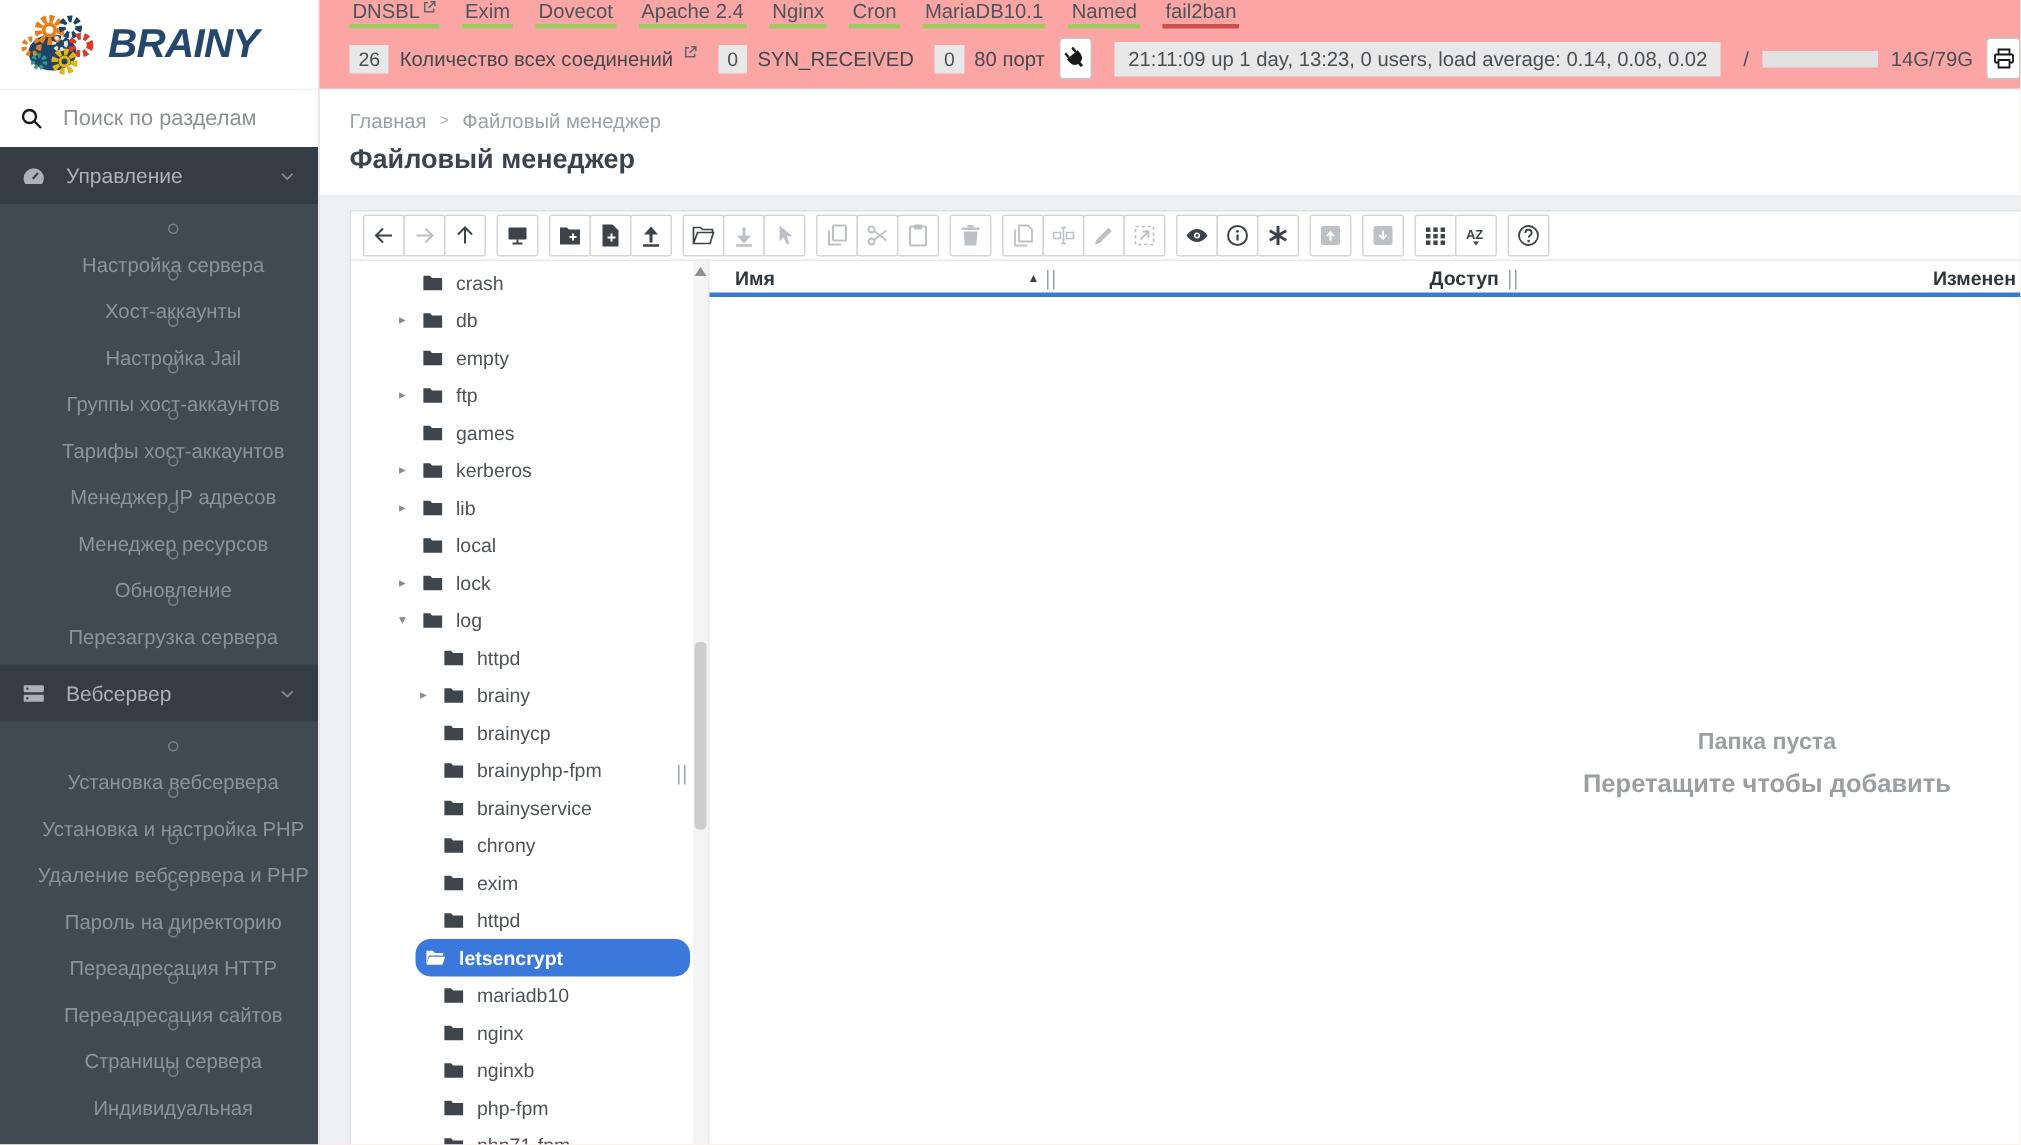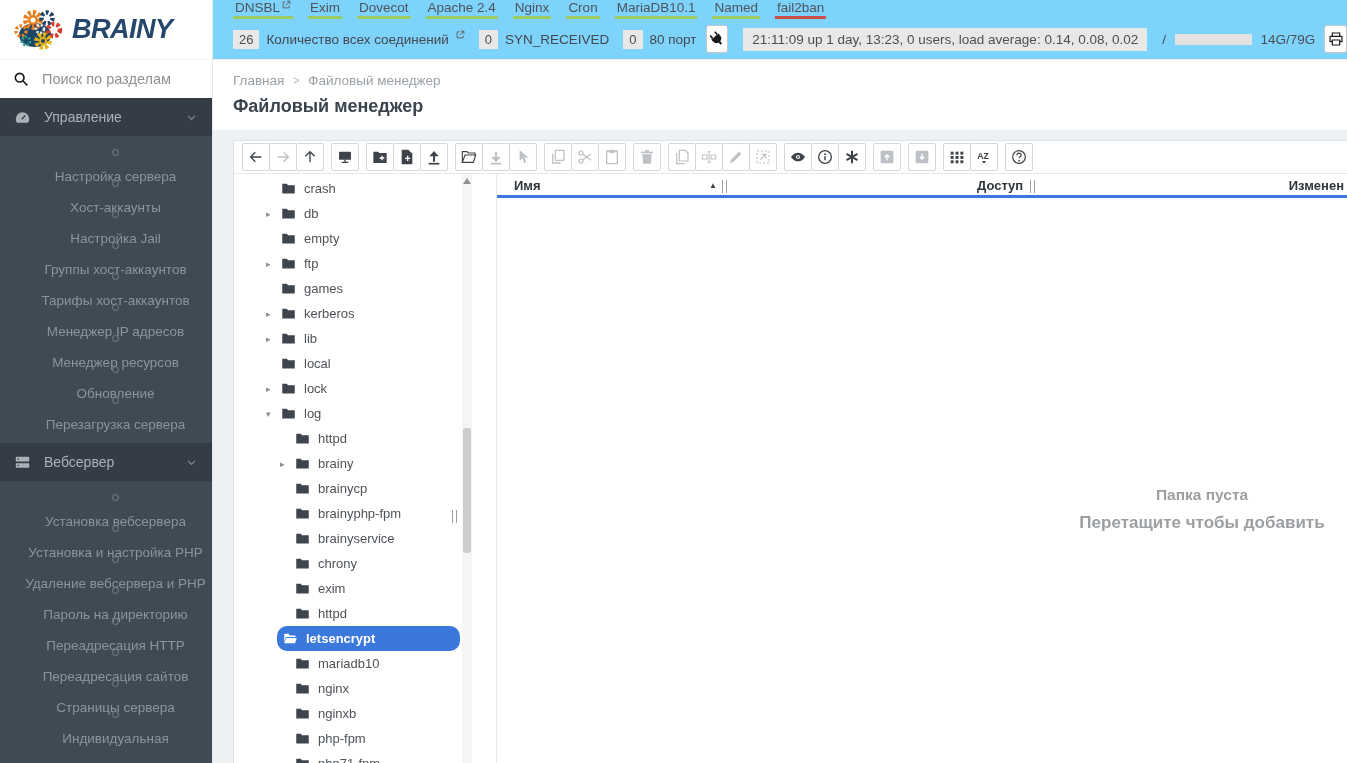--- a/index.html
+++ b/index.html
@@ -24,21 +24,21 @@
   .sec-head{ height:38px; background:#343d45; display:flex; align-items:center; gap:13px; padding:0 14px; cursor:pointer; }
   .sec-head .sec-ic{ width:17px; height:17px; color:#aab2b9; }
   .sec-label{ color:#aab2b9; font-size:14px; flex:1; }
   .chev{ width:13px; height:13px; color:#828b92; }
   .sec-items{ padding:13px 0 15px; }
   .nav-item{ height:31px; display:flex; align-items:center; gap:13px; padding-left:19px; cursor:pointer;flex-direction:column; }
   .bullet{ width:7px; height:7px; border:1.5px solid #79828a; border-radius:50%; flex-shrink:0; }
   .nav-label{ color:#8b949b; font-size:13.5px; white-space:nowrap; }
 
   
-  .main{ flex:1; min-width:0; display:flex; flex-direction:column; background:#7dd3fc; border-left:1px solid #e6e8ea; }
+  .main{ flex:1; min-width:0; display:flex; flex-direction:column; background:#fca5a5; border-left:1px solid #e6e8ea; }
   .topbar{ height:60px; min-height:60px; border-bottom:1px solid #ececec; padding:0 0 0 20px; }
   .svc-row{ display:flex; gap:15px; align-items:flex-start; }
   .svc{ display:inline-flex; align-items:flex-start; gap:2px; font-size:13.5px; color:#4e545a; border-bottom:3px solid var(--ok); padding:0 2px 1px; cursor:pointer; white-space:nowrap; }
   .svc-err{ border-bottom-color:var(--err); }
   .ext{ width:9px; height:9px; color:#5d6369; }
   .status-row{ display:flex; align-items:center; margin-top:6px; gap:9px; }
   .counter{ display:inline-flex; align-items:flex-start; gap:7px; }
   .badge{ background:#e8e8e8; color:#4a4f54; font-size:13px; padding:2px 6px; }
   .clabel{ font-size:13.5px; color:#43484d; margin-top:2px; white-space:nowrap; cursor:pointer; }
   .icon-btn{ width:29px; height:28px; border:1px solid #c6c6c6; border-radius:3px; background:#fff; display:inline-flex; align-items:center; justify-content:center; cursor:pointer; padding:0; }
@@ -58,21 +58,21 @@
 
   .content{ flex:1; min-height:0; background:#eef1f3; padding:10px 0 0 20px; }
   .fm-panel{ background:#fff; border:1px solid #dde1e4; border-right:none; border-bottom:none; height:100%; display:flex; flex-direction:column; }
   .fm-toolbar{ min-height:33px; display:flex; align-items:center; gap:7px; padding-left:8px; border-bottom:1px solid #e8e8e8; }
   .btn-group{ display:flex; }
   .tb-btn{ width:28px; height:28px; border:1px solid #d6d6d6; background:#fff; border-radius:2px; display:flex; align-items:center; justify-content:center; margin-left:-1px; padding:0; cursor:pointer; color:#3d4348; }
   .tb-btn:first-child{ margin-left:0; }
   .tb-btn .ic{ width:16px; height:16px; }
   .tb-btn.disabled{ color:#bdc1c5; cursor:default; }
 
-  .fm-body{ flex:1; min-height:0; display:flex;gap:24px; }
+  .fm-body{ flex:1; min-height:0; display:flex; }
   .tree-panel{ width:238px; min-width:238px; position:relative; overflow:hidden; padding-top:2px; }
   .tree-row{ height:25px; display:flex; align-items:center; font-size:13px; color:#4e5358; cursor:pointer; }
   .tree-row.lvl1{ padding-left:32px; }
   .tree-row.lvl2{ padding-left:46px; }
   .tw{ width:13px; font-size:9px; color:#8b8b8b; flex-shrink:0; }
   .row-inner{ display:flex; align-items:center; gap:8px; flex:1; height:25px; padding-left:2px; min-width:0; }
   .fold{ width:15px; height:15px; color:#3e454c; }
   .tree-label{ white-space:nowrap; }
   .tree-row.selected .row-inner{ background:var(--accent); color:#fff; font-weight:bold; margin-right:12px; margin-left:-16px; padding-left:6px;border-radius:10px; }
   .tree-row.selected .fold{ color:#fff; }

